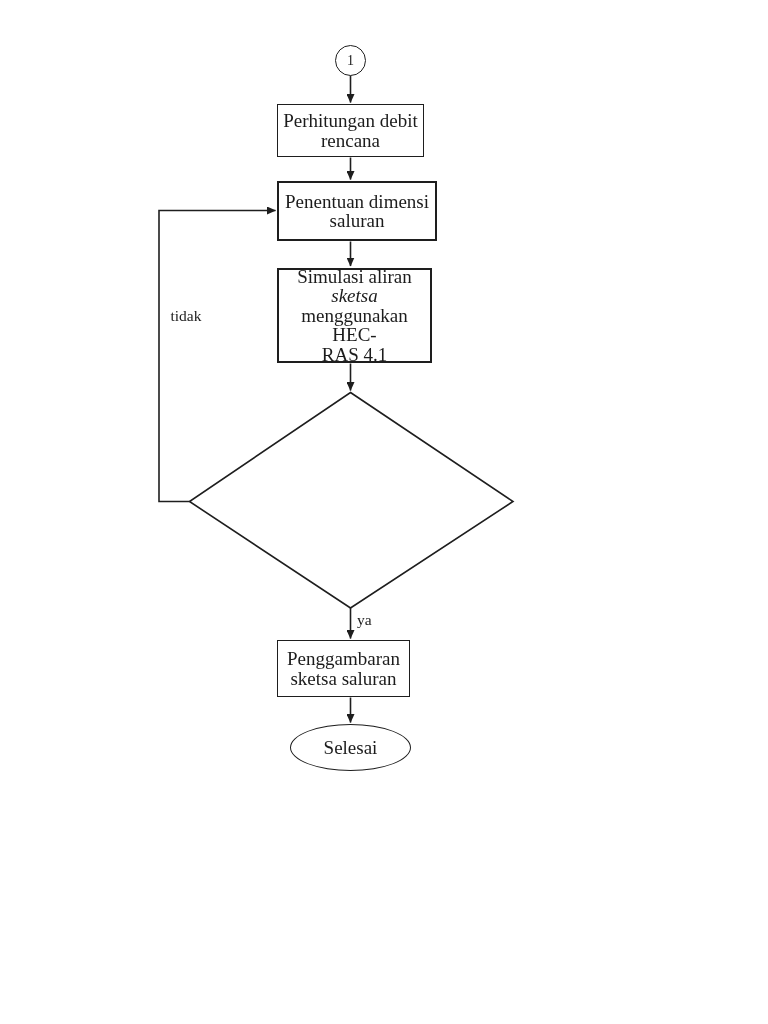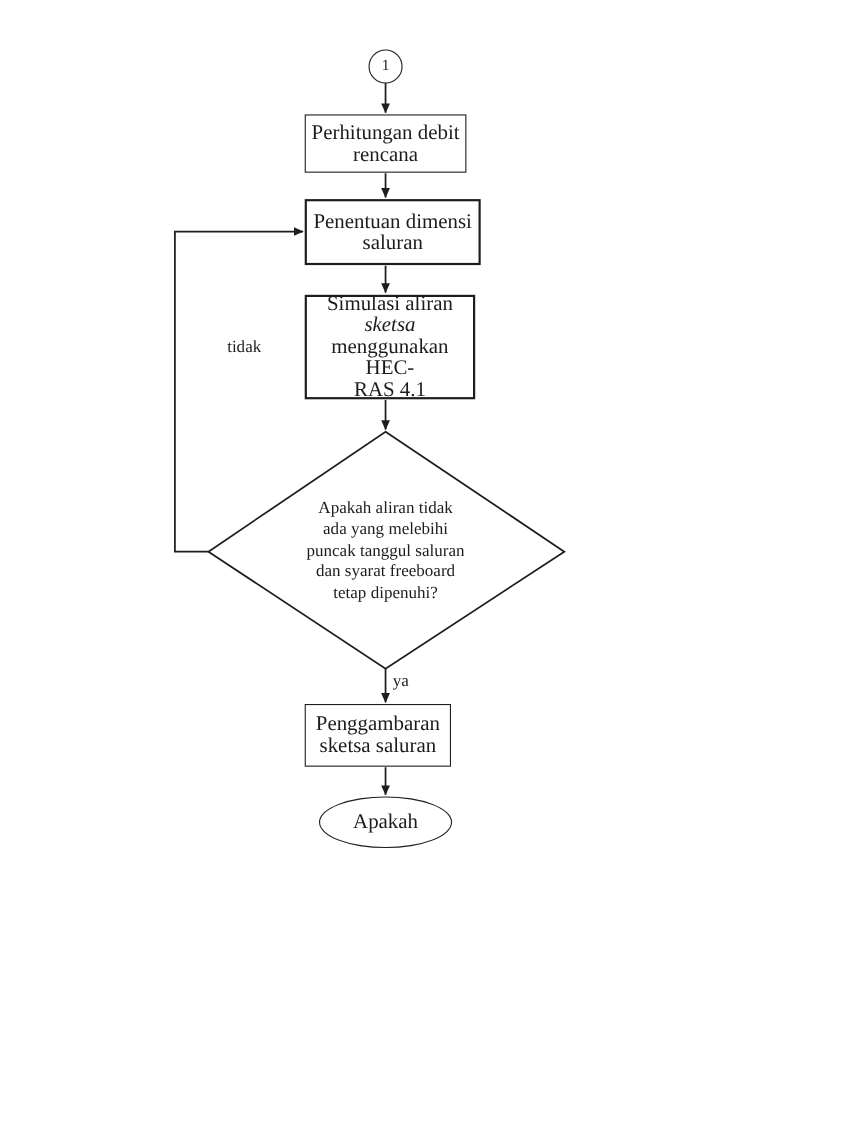--- a/index.html
+++ b/index.html
@@ -61,21 +61,21 @@
   }
   .box-step1 { left: 277px; top: 104px; width: 147px; height: 53px; }
   .box-step2 { left: 277px; top: 181px; width: 160px; height: 60px; }
   .box-step3 { left: 277px; top: 268px; width: 155px; height: 95px; }
   .box-step4 { left: 277px; top: 640px; width: 133px; height: 57px; }
   .ellipse-end {
     left: 290px; top: 724px;
     width: 121px; height: 47px;
     border: 1.5px solid #1e1e1e;
   }
-  .label-tidak { left: 164px; top: 306px; width: 44px; margin-left: 36px; }
+  .label-tidak { left: 164px; top: 306px; width: 44px; }
   .label-ya    { left: 357px; top: 610px; width: 34px; text-align: left; }
 </style>
 </head>
 <body>
 
 <div class="page">
 
   <svg class="layer" width="768" height="1024" viewBox="0 0 768 1024">
     <defs>
       <marker id="arrow" markerUnits="userSpaceOnUse" markerWidth="9" markerHeight="8" viewBox="0 0 9 8" refX="8.5" refY="4" orient="auto">
@@ -111,31 +111,26 @@
 
   <div class="node rect-thick box-step3">
     <div>
       <span class="blk">Simulasi aliran</span>
       <span class="blk italic">sketsa</span>
       <span class="blk preline">menggunakan HEC-
 RAS 4.1</span>
     </div>
   </div>
 
-  <div class="decision-text">Apakah aliran tidak
-ada yang melebihi
-puncak tanggul saluran
-dan syarat freeboard
-tetap dipenuhi?</div>
 
   <div class="floatlabel label-tidak">tidak</div>
   <div class="floatlabel label-ya">ya</div>
 
   <div class="node rect-thin box-step4">
     <span class="preline">Penggambaran
 sketsa saluran</span>
   </div>
 
   <div class="node round ellipse-end">
-    <span>Apakah</span>
+    <span>Selesai</span>
   </div>
 
 </div>
 
 </body></html>

